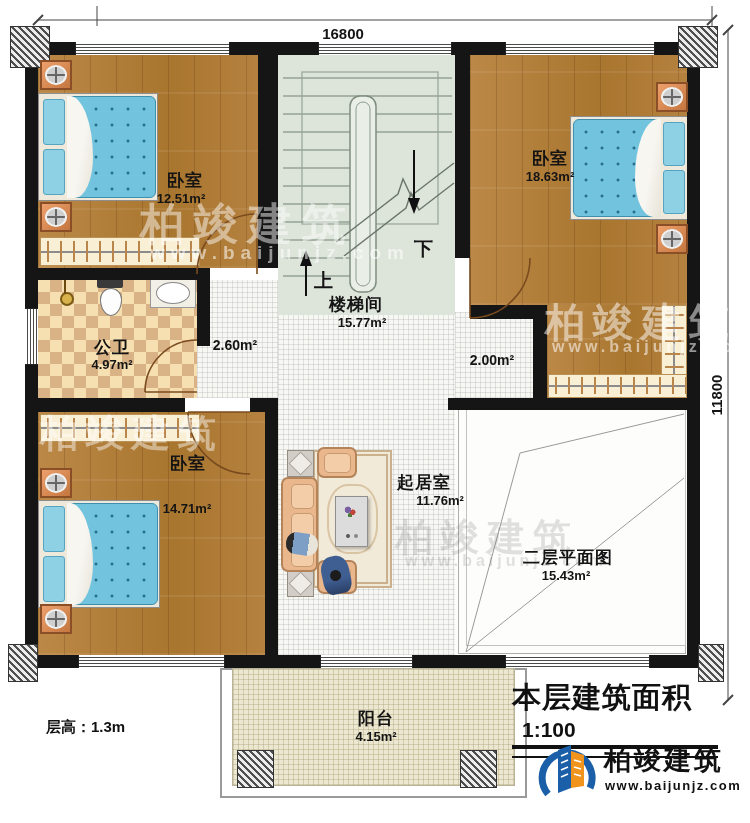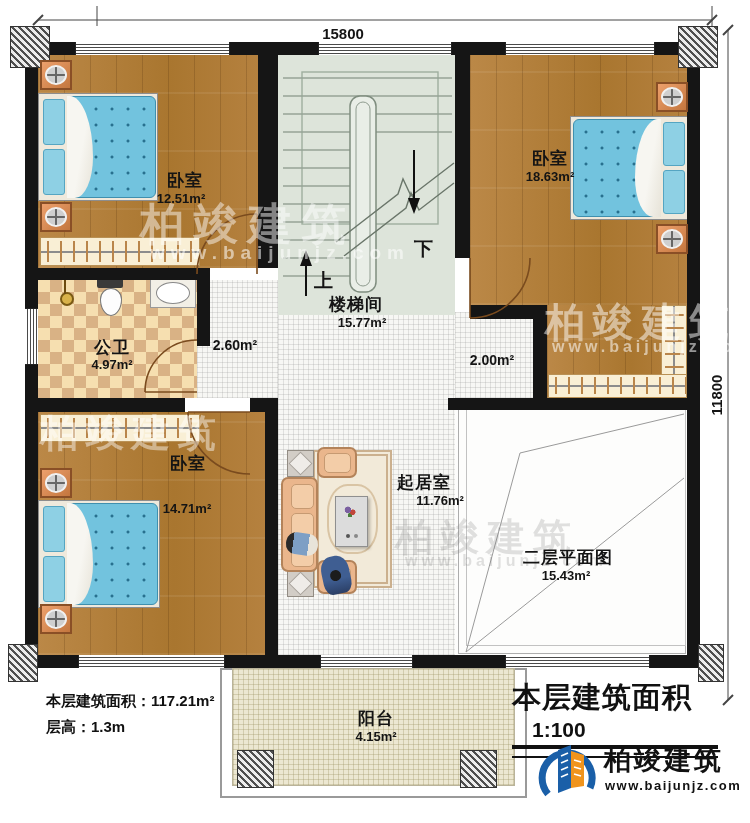--- a/index.html
+++ b/index.html
@@ -277,33 +277,30 @@
   <div class="abs lbl rarea" style="left:492px;top:344px;font-size:14px;margin-top:16px;">2.00m²</div>
   <div class="abs lbl rname" style="left:188px;top:463px;">卧室</div>
   <div class="abs lbl rarea" style="left:187px;top:508px;">14.71m²</div>
   <div class="abs lbl rname" style="left:424px;top:482px;">起居室</div>
   <div class="abs lbl rarea" style="left:440px;top:500px;">11.76m²</div>
   <div class="abs lbl rname" style="left:568px;top:557px;">二层平面图</div>
   <div class="abs lbl rarea" style="left:566px;top:575px;">15.43m²</div>
   <div class="abs lbl rname" style="left:376px;top:718px;">阳台</div>
   <div class="abs lbl rarea" style="left:376px;top:736px;">4.15m²</div>
 
-  <div class="abs lbl" style="left:343px;top:33px;font-size:15px;">15800</div>
+  <div class="abs lbl" style="left:343px;top:33px;font-size:15px;">16800</div>
   <div class="abs lbl" style="left:716px;top:395px;font-size:15px;transform:translate(-50%,-50%) rotate(-90deg);">11800</div>
 
-  <div class="abs" style="left:46px;top:692px;font-size:15px;font-weight:bold;">
-    <span>本层建筑面积：</span><span>117.21m²</span>
-  </div>
   <div class="abs" style="left:46px;top:718px;font-size:15px;font-weight:bold;">
     <span>层高：</span><span>1.3m</span>
   </div>
 
   <div class="abs" style="left:512px;top:678px;width:206px;">
     <span style="font-size:29px;font-weight:bold;letter-spacing:1px;">本层建筑面积</span>
-    <span style="font-size:21px;font-weight:bold;margin-left:20px;">1:100</span>
+    <span style="font-size:21px;font-weight:bold;margin-left:10px;">1:100</span>
     <div style="margin-top:3px;height:7px;border-top:4px solid #111;border-bottom:2px solid #111;"></div>
   </div>
 
   <div class="abs" style="left:538px;top:738px;width:200px;height:70px;">
     <svg width="62" height="66" viewBox="0 0 62 66" style="position:absolute;left:0;top:0;">
       <path d="M10 56 A25 25 0 1 1 52 50" fill="none" stroke="#1a5fa8" stroke-width="7"></path>
       <polygon points="20,12 33,7 33,50 20,55" fill="#1a5fa8"></polygon>
       <polygon points="33,13 46,17 46,48 33,50" fill="#f0941d"></polygon>
       <g stroke="#ffffff" stroke-width="1.6">
         <line x1="23" y1="18" x2="30" y2="15"></line>

